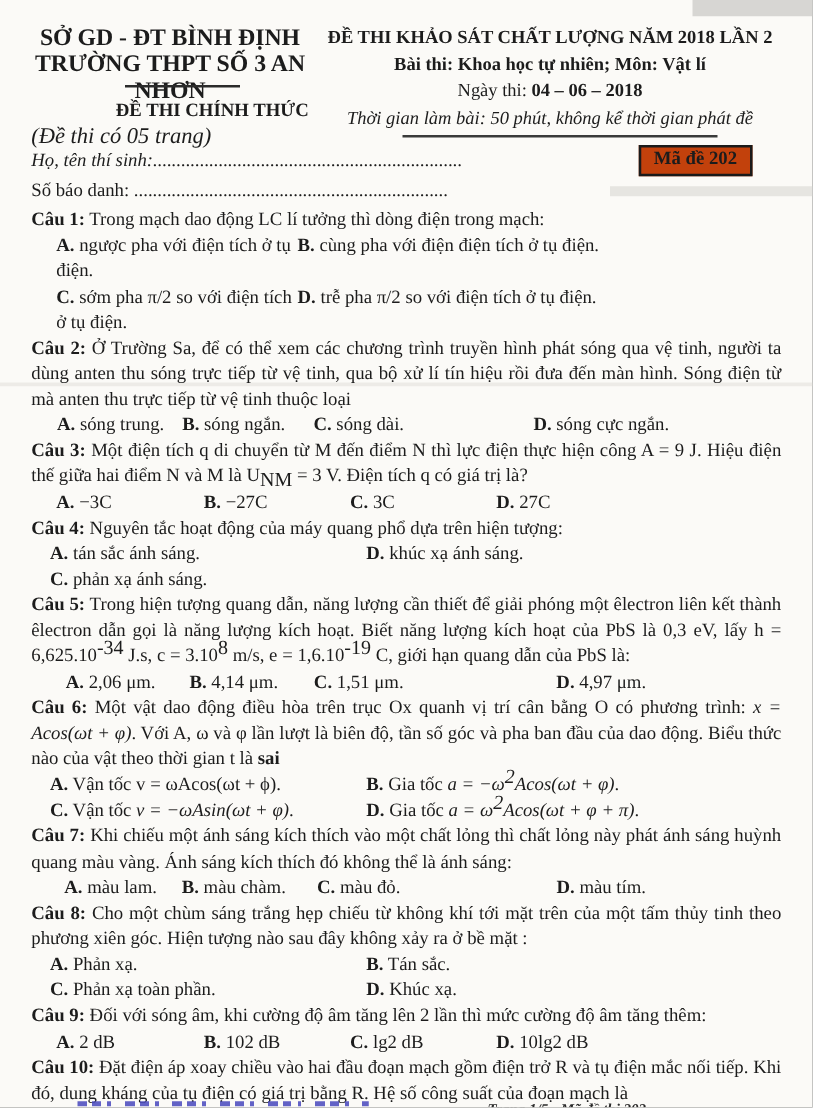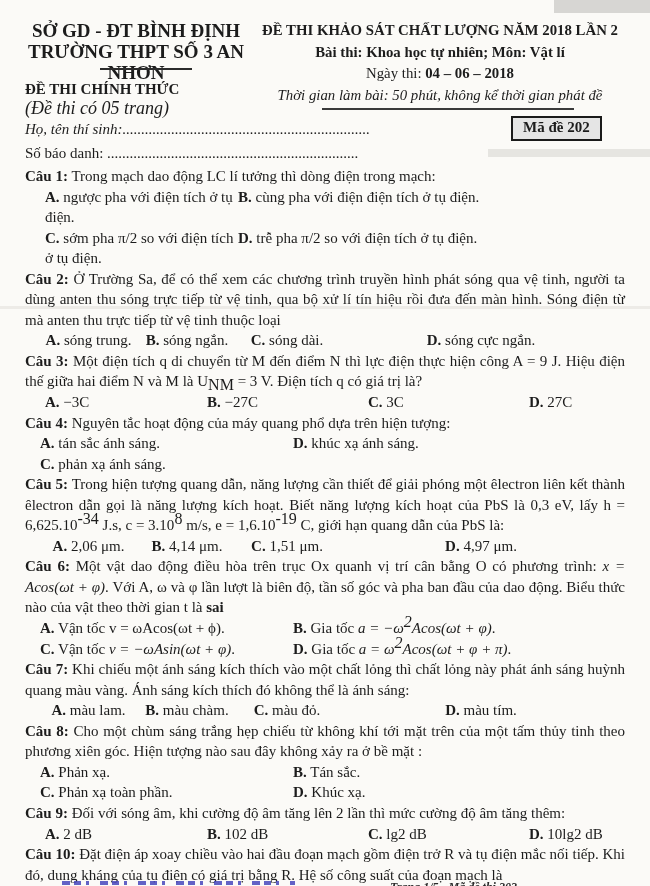--- a/index.html
+++ b/index.html
@@ -11,42 +11,42 @@
   }
   
   .scan-tr{position:absolute;top:0;right:0;width:96px;height:13px;background:#d7d6d3;}
   .scan-band{position:absolute;left:488px;top:149px;width:162px;height:8px;background:#e6e5e1;}
   .scan-streak{position:absolute;left:0;top:306px;width:100%;height:3px;background:#edebe7;}
 
   
   .hdr-left{position:absolute;left:25px;top:20px;width:222px;text-align:center;
     font-weight:bold;font-size:19px;line-height:21px;}
   .rule-left{position:absolute;left:100px;top:68px;width:92px;height:2px;background:#2b2b2b;}
-  .hdr-official{position:absolute;left:25px;top:81px;width:222px;text-align:left;
+  .hdr-official{position:absolute;left:25px;top:81px;width:222px;text-align:right;
     font-weight:bold;font-size:15px;}
   .hdr-pages{position:absolute;left:25px;top:98px;width:222px;text-align:left;
     font-style:italic;font-size:18px;}
   .hdr-right{position:absolute;left:252px;top:20px;width:376px;text-align:center;
     font-size:14.8px;line-height:21.5px;}
   .hdr-right .b{font-weight:bold;}
   .hdr-right .it{font-style:italic;font-family:Liberation Serif, serif;}
   .rule-right{position:absolute;left:322px;top:108px;width:252px;height:2px;background:#3a3a3a;}
   .hoten{position:absolute;left:25px;top:121px;font-size:15px;font-style:italic;}
   .sbd{position:absolute;left:25px;top:145px;font-size:15px;}
   .code-box{position:absolute;left:511px;top:116px;border:2px solid #1a1a1a;
-    padding:1px 10px 3px;font-weight:bold;font-size:15px;background:#e5e5e5;}
+    padding:1px 10px 3px;font-weight:bold;font-size:15px;background:#c2410c;}
 
   
   .questions{position:absolute;left:25px;top:166px;width:600px;font-size:15px;}
   .stem{margin:0;text-align:justify;line-height:20.55px;}
   .qn{font-weight:bold;}
   .opts{display:grid;line-height:20.55px;}
   .opts .opt b{font-weight:bold;}
   .row4 {padding-left:15px;grid-template-columns:97px 100px 100px auto;text-align:center;}
-  .row4w{padding-left:20px;grid-template-columns:118px 117px 117px auto;gap:44px;}
+  .row4w{padding-left:20px;grid-template-columns:118px 117px 117px auto;}
   .cols2 {padding-left:15px;grid-template-columns:253px auto;}
   .cols2n{padding-left:20px;grid-template-columns:193px auto;}
   sup,sub{font-size:16px;line-height:0;}
 
   
   .frag-link{position:absolute;left:62px;top:881px;width:233px;height:4px;opacity:.85;
     background:repeating-linear-gradient(90deg,#4747bd 0 8px,transparent 8px 12px,#4747bd 12px 19px,transparent 19px 24px,#4747bd 24px 27px,transparent 27px 38px);}
   .frag-page{position:absolute;left:390px;top:880px;width:160px;height:6px;overflow:hidden;
     font-size:12px;font-weight:bold;font-style:italic;color:#2a2a2a;}
 </style>

